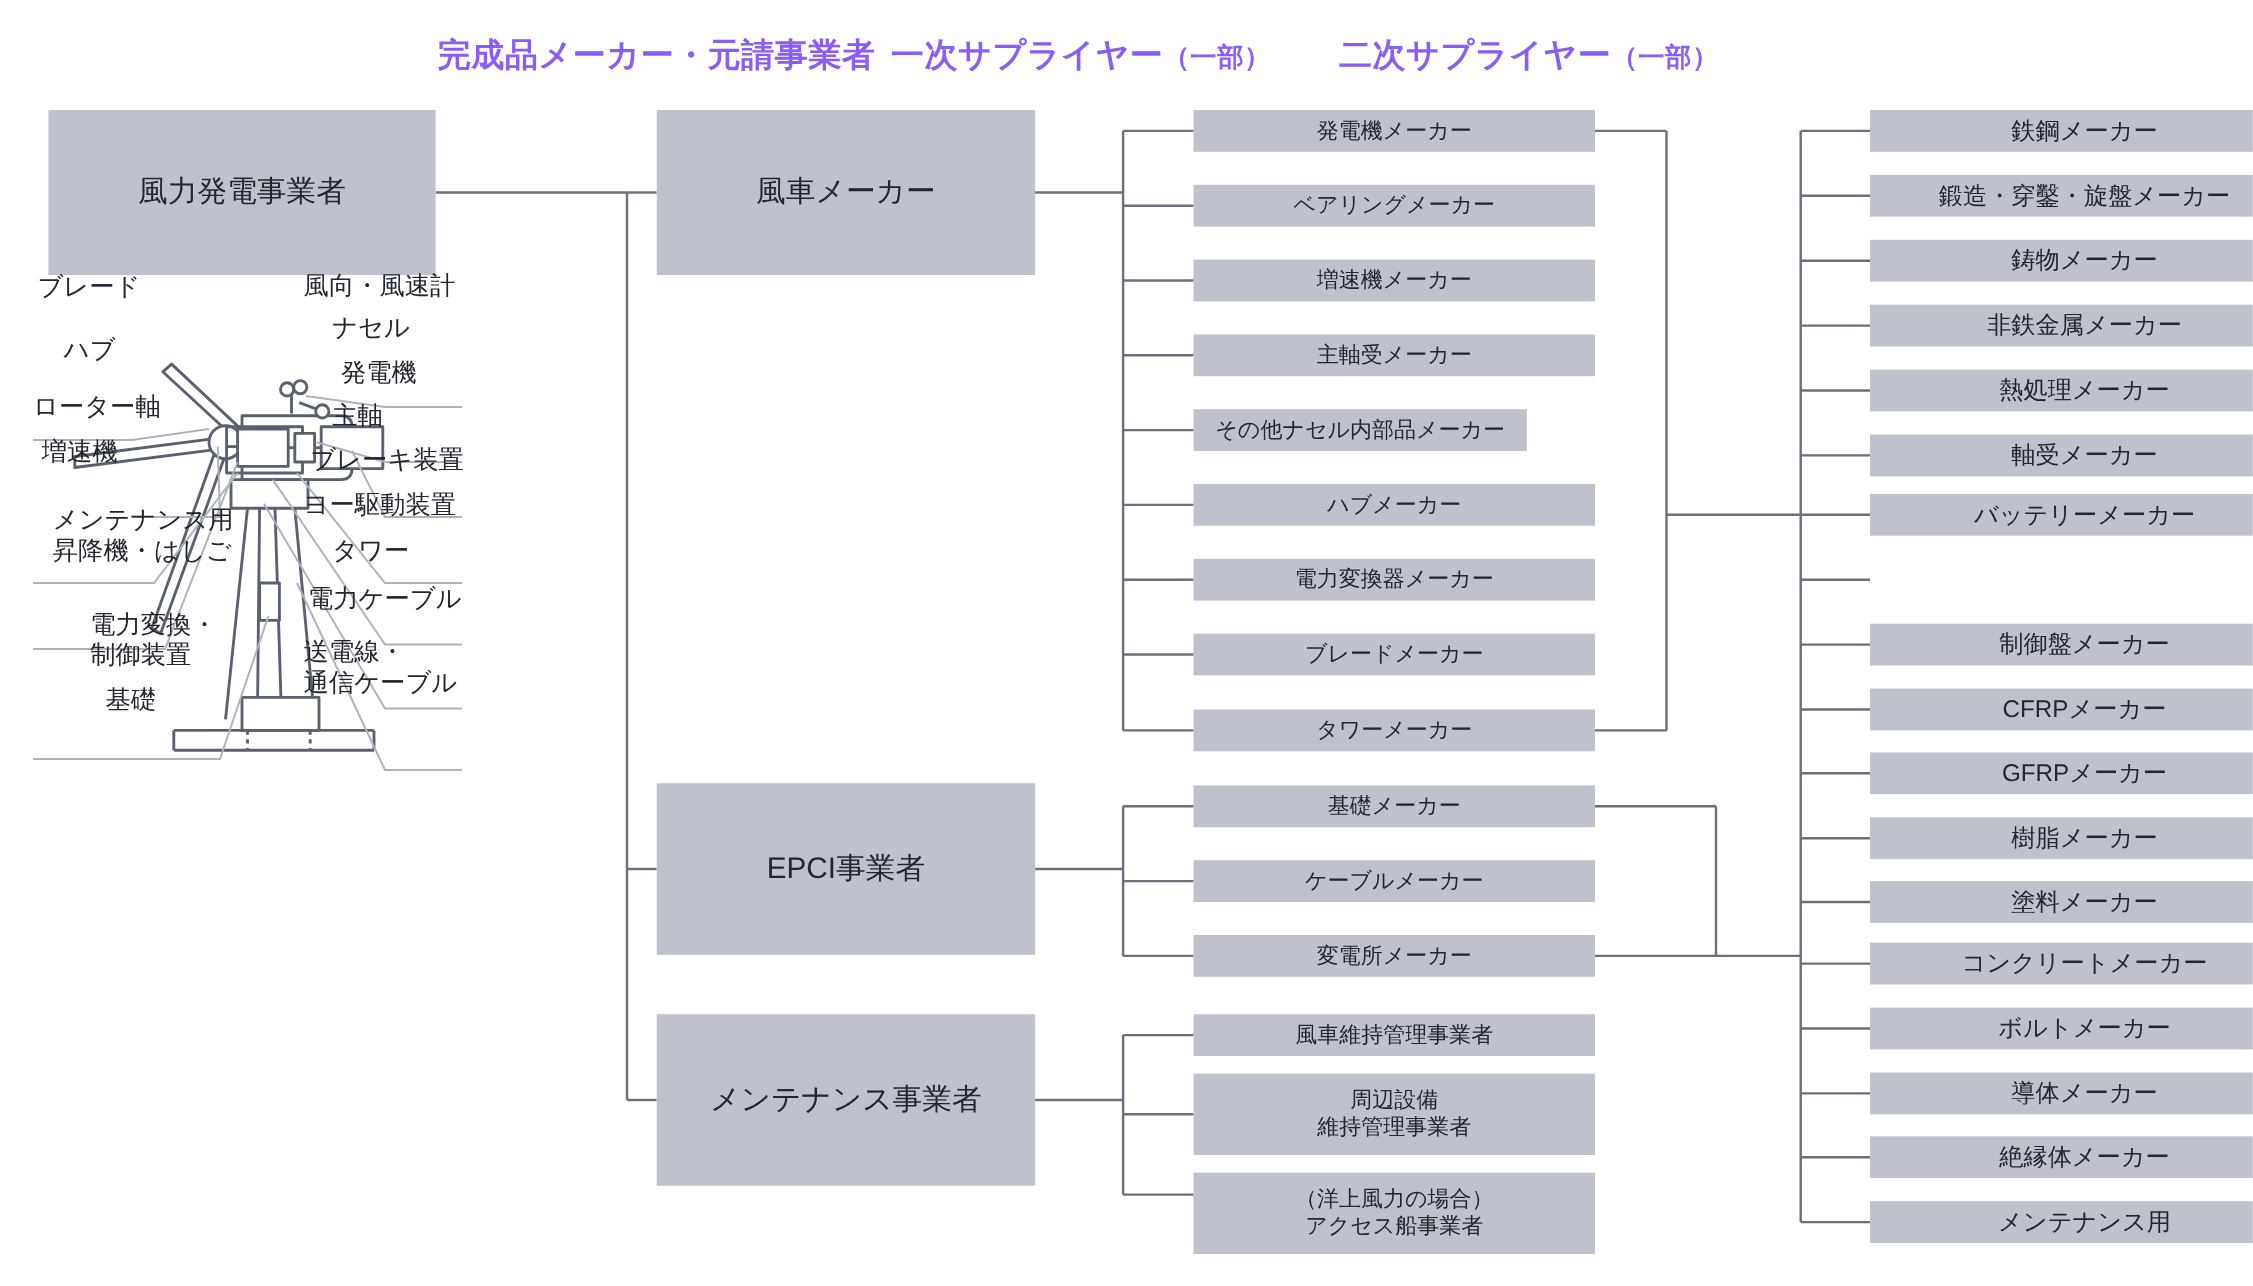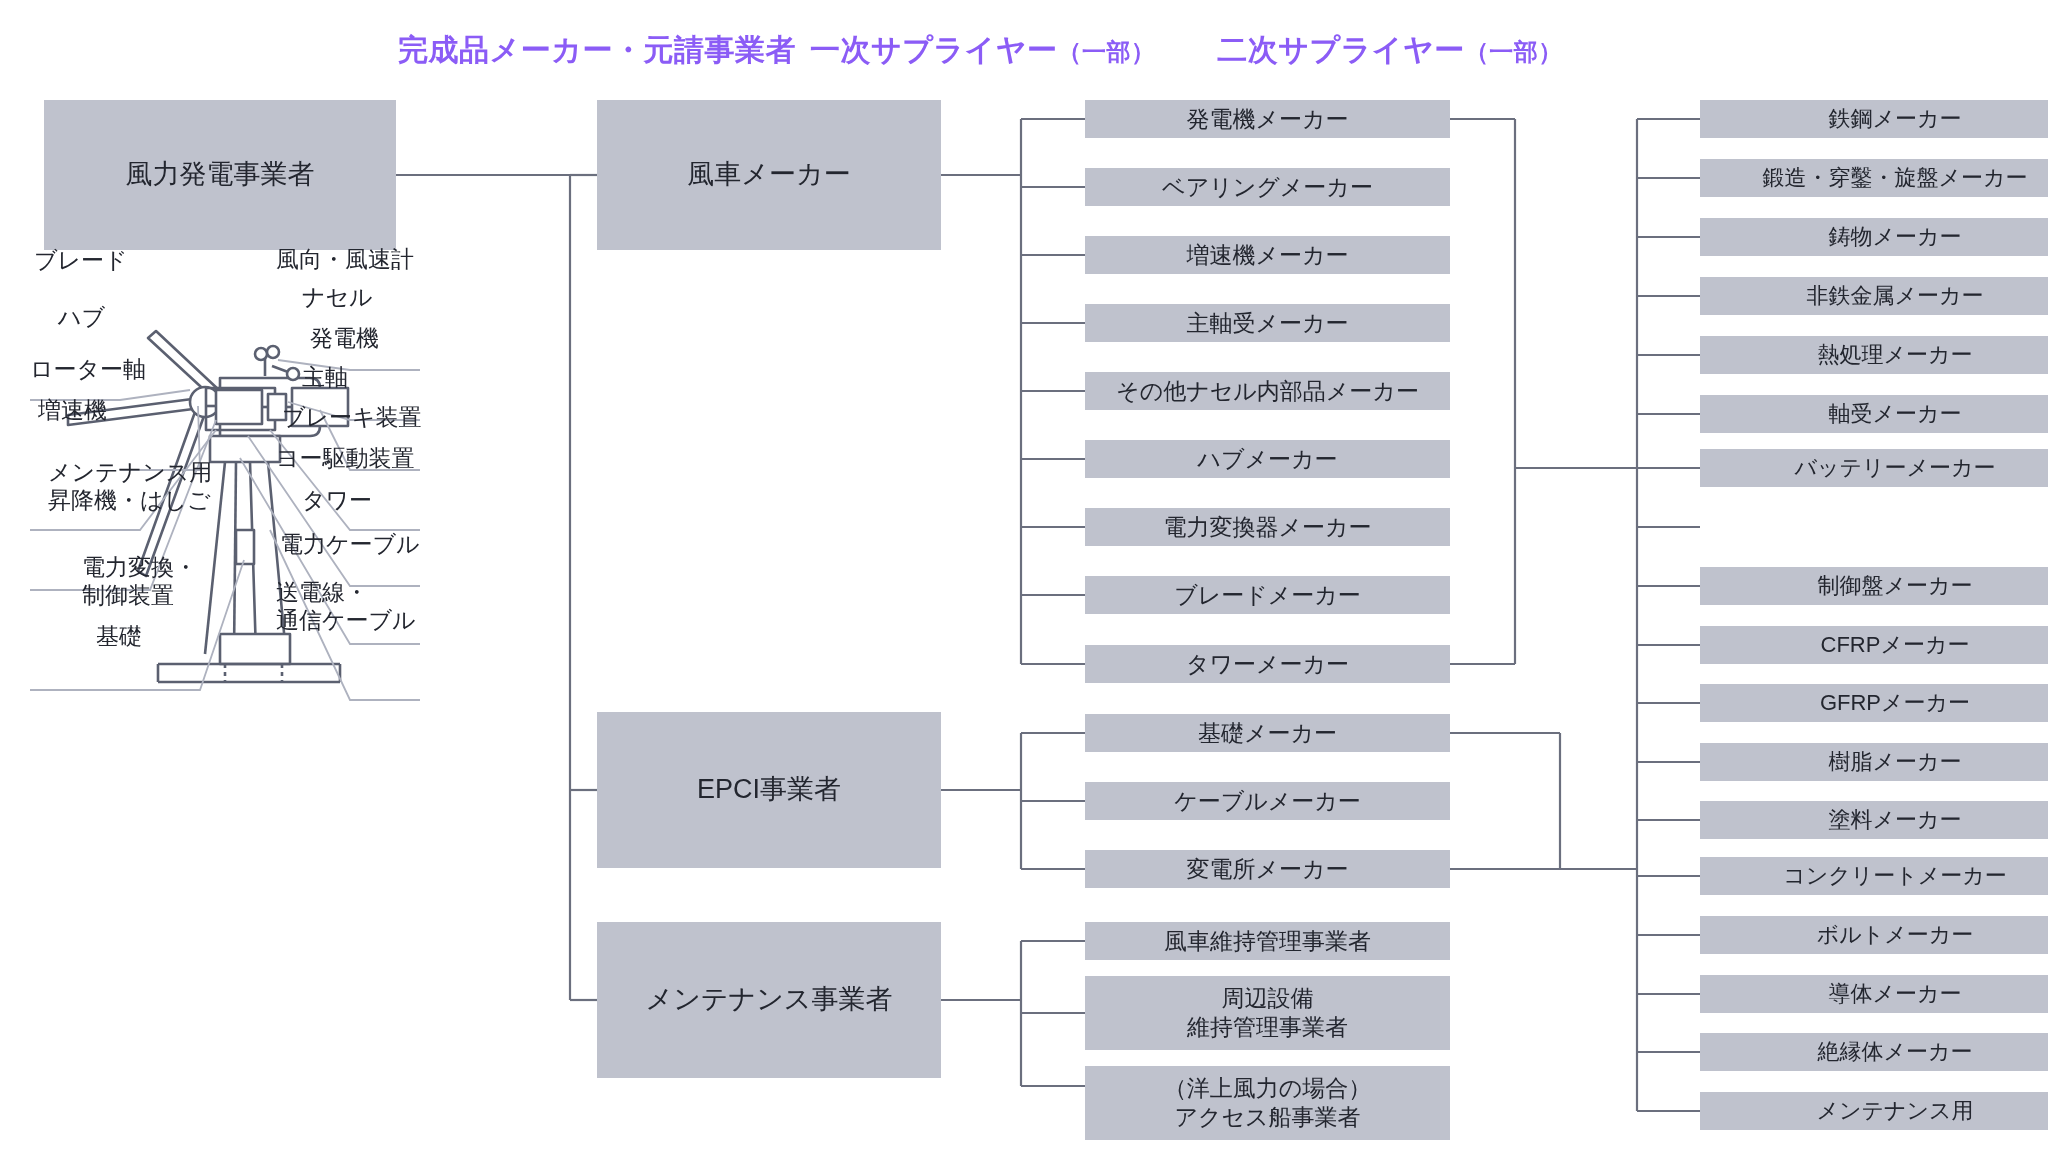--- a/index.html
+++ b/index.html
@@ -13,21 +13,21 @@
     position:absolute;font-weight:bold;font-size:30px;letter-spacing:0.5px;
     color:#8b5cf6;white-space:nowrap;text-align:center;
   }
   .col-head .small{font-size:24px;}
   .gbox{
     position:absolute;background:#bfc2cd;display:flex;align-items:center;
     justify-content:center;text-align:center;line-height:1.25;
     color:#23262f;font-size:24px;white-space:pre-line;
   }
   .gbox.big{font-size:27px;}
-  .gbox.lvl1{font-size:23px;}
+  .gbox.lvl1{font-size:20px;}
   .gbox.lvl2{font-size:22px;padding-left:22px;}
   svg.wires{position:absolute;left:0;top:0;width:2048px;height:1169px;overflow:visible;}
   svg.turbine{position:absolute;left:20px;top:230px;width:420px;height:460px;overflow:visible;}
   .tlabel{
     position:absolute;font-size:23px;color:#23262f;line-height:1.22;white-space:pre-line;
   }
   .tlabel.r{text-align:left;}
   .tlabel.l{text-align:left;}
 </style>
 </head>
@@ -114,21 +114,21 @@
   <div class="gbox big" style="left:44px;top:100px;width:352px;height:150px;">風力発電事業者</div>
 
   <div class="gbox big" style="left:597px;top:100px;width:344px;height:150px;">風車メーカー</div>
   <div class="gbox big" style="left:597px;top:712px;width:344px;height:156px;text-align:right;">EPCI事業者</div>
   <div class="gbox big" style="left:597px;top:922px;width:344px;height:156px;">メンテナンス事業者</div>
 
   <div class="gbox lvl1" style="left:1085px;top:100px;width:365px;height:38px;">発電機メーカー</div>
   <div class="gbox lvl1" style="left:1085px;top:236px;width:365px;height:38px;">増速機メーカー</div>
   <div class="gbox lvl1" style="left:1085px;top:168px;width:365px;height:38px;">ベアリングメーカー</div>
   <div class="gbox lvl1" style="left:1085px;top:304px;width:365px;height:38px;">主軸受メーカー</div>
-  <div class="gbox lvl1" style="left:1085px;top:372px;width:365px;height:38px;">その他ナセル内部品メーカー</div>
+  <div class="gbox lvl1" style="left:1085px;top:372px;width:303px;height:38px;">その他ナセル内部品メーカー</div>
   <div class="gbox lvl1" style="left:1085px;top:440px;width:365px;height:38px;">ハブメーカー</div>
   <div class="gbox lvl1" style="left:1085px;top:508px;width:365px;height:38px;">電力変換器メーカー</div>
   <div class="gbox lvl1" style="left:1085px;top:576px;width:365px;height:38px;">ブレードメーカー</div>
   <div class="gbox lvl1" style="left:1085px;top:645px;width:365px;height:38px;">タワーメーカー</div>
 
   <div class="gbox lvl1" style="left:1085px;top:714px;width:365px;height:38px;">基礎メーカー</div>
   <div class="gbox lvl1" style="left:1085px;top:782px;width:365px;height:38px;">ケーブルメーカー</div>
   <div class="gbox lvl1" style="left:1085px;top:850px;width:365px;height:38px;">変電所メーカー</div>
 
   <div class="gbox lvl1" style="left:1085px;top:922px;width:365px;height:38px;">風車維持管理事業者</div>

